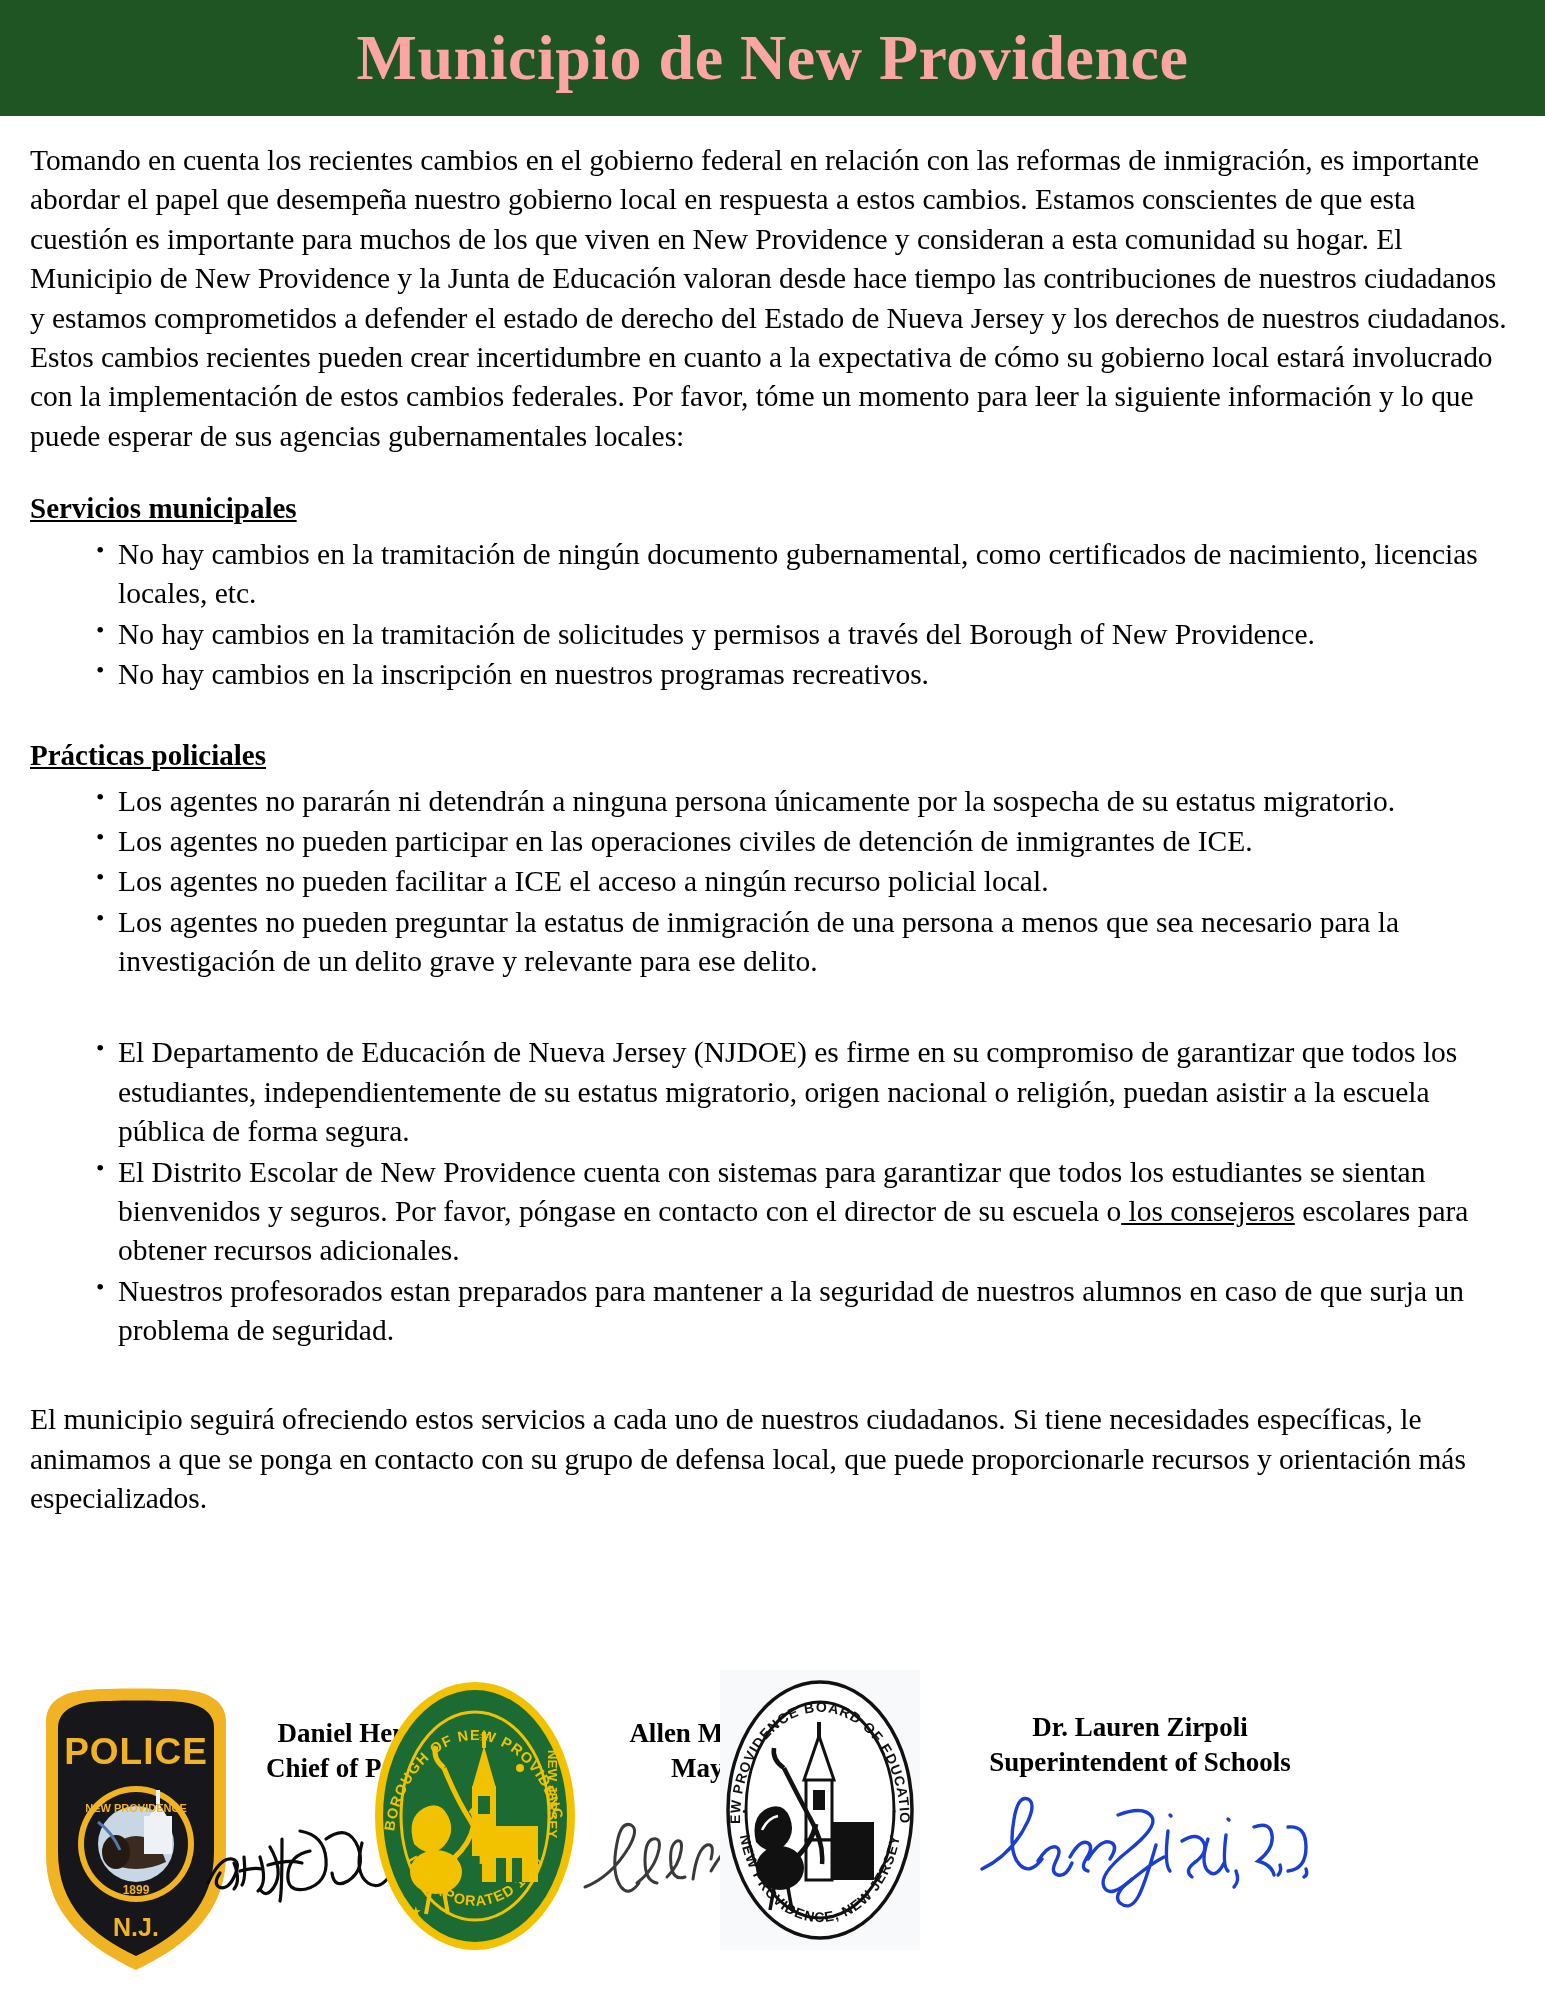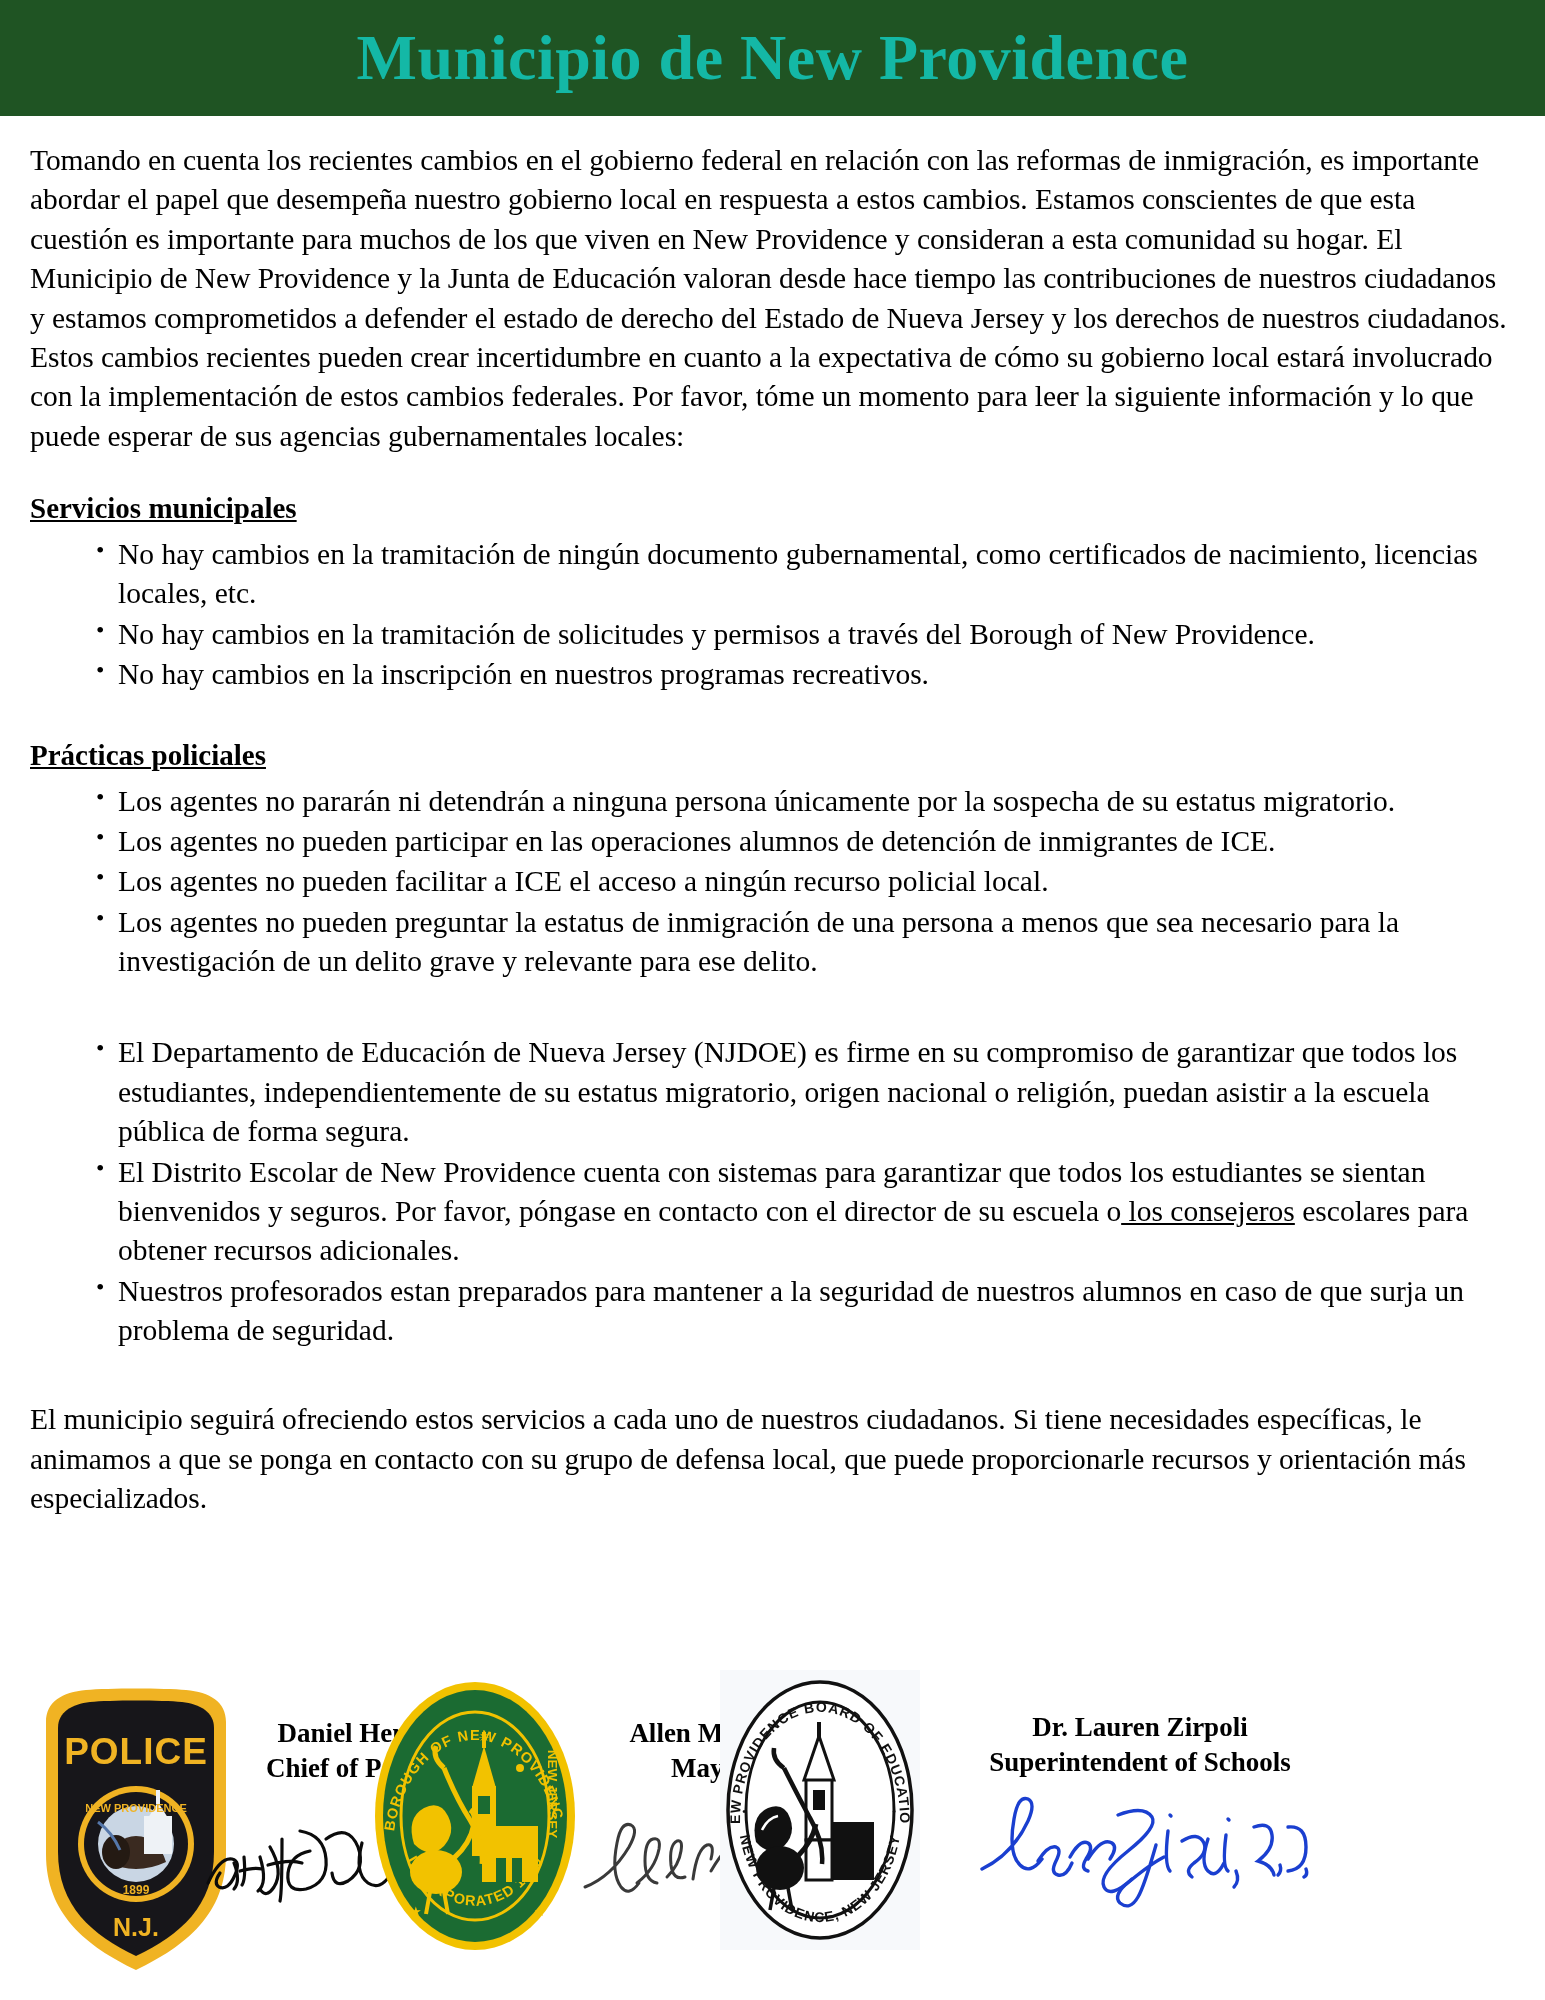--- a/index.html
+++ b/index.html
@@ -20,21 +20,21 @@
   .banner {
     width: 100%;
     height: 116px;
     background: #1f5423;
     display: flex;
     align-items: center;
     justify-content: center;
     box-sizing: border-box;
   }
   .banner-title {
-    color: #14b8a6;
+    color: #fca5a5;
     font-family: "Liberation Serif", "DejaVu Serif", serif;
     font-weight: bold;
     font-size: 64px;
     line-height: 1;
     letter-spacing: 0.5px;
     white-space: nowrap;
   }
 
   
   .page {
@@ -133,21 +133,21 @@
       <li>No hay cambios en la inscripción en nuestros programas recreativos.</li>
     </ul>
   </div>
 
   <div class="spacer-md"></div>
 
   <div>
     <div class="sec-head">Prácticas policiales</div>
     <ul class="bullets">
       <li>Los agentes no pararán ni detendrán a ninguna persona únicamente por la sospecha de su estatus migratorio.</li>
-      <li>Los agentes no pueden participar en las operaciones alumnos de detención de inmigrantes de ICE.</li>
+      <li>Los agentes no pueden participar en las operaciones civiles de detención de inmigrantes de ICE.</li>
       <li>Los agentes no pueden facilitar a ICE el acceso a ningún recurso policial local.</li>
       <li>Los agentes no pueden preguntar la estatus de inmigración de una persona a menos que sea necesario para la investigación de un delito grave y relevante para ese delito.</li>
     </ul>
   </div>
 
   <div class="spacer-md"></div>
 
   <div>
     <ul class="bullets">
       <li><span>El Departamento de Educación de Nueva Jersey (NJDOE) es firme en su compromiso de garantizar que todos los estudiantes, independientemente de su estatus migratorio, origen nacional o religión, puedan asistir a la escuela pública de forma segura.</span></li>

